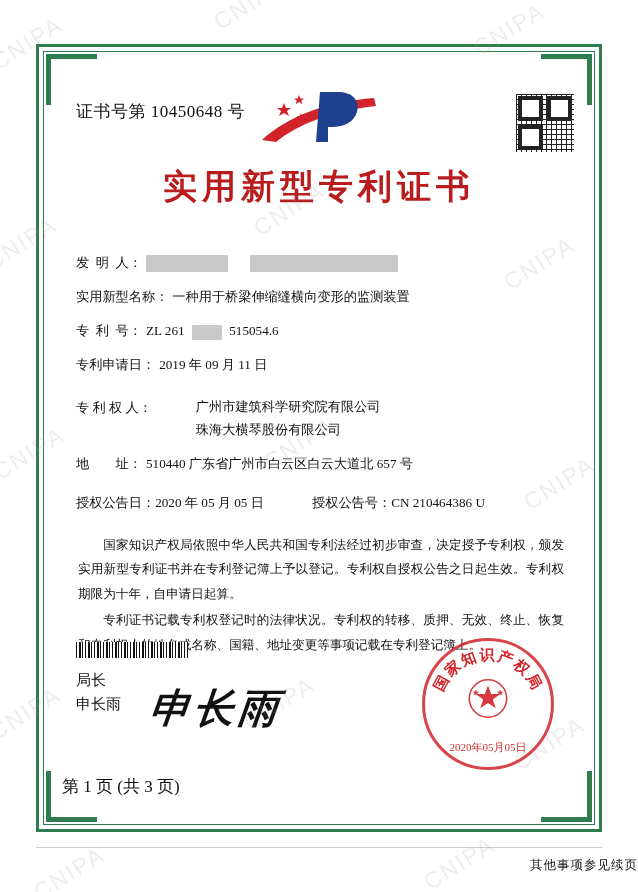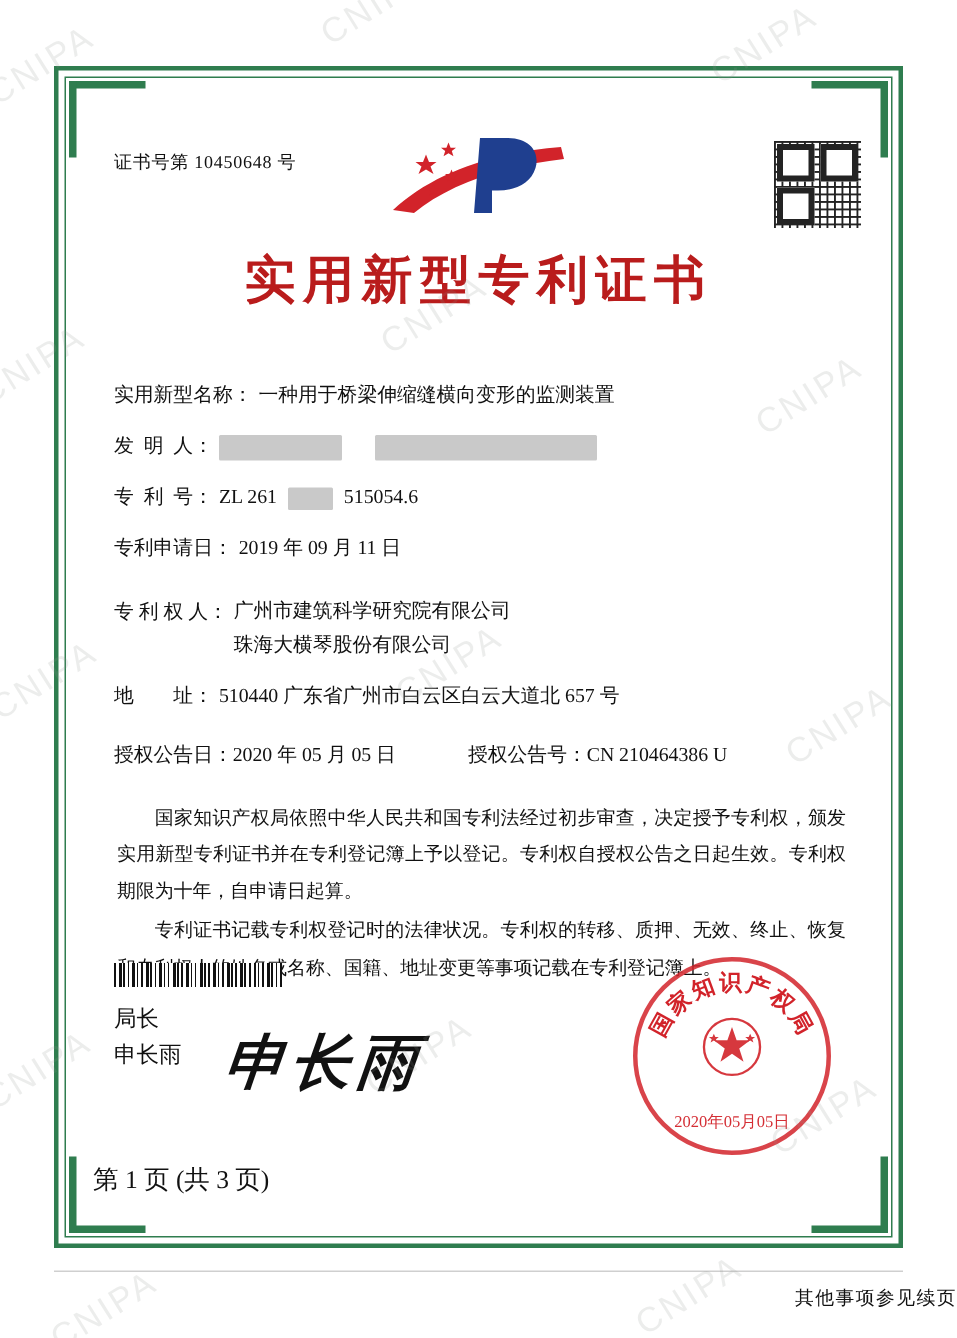--- a/index.html
+++ b/index.html
@@ -80,21 +80,21 @@
 
   
   .top-row {
     position: relative;
     height: 70px;
   }
   .cert-no {
     position: absolute;
     left: 14px;
     top: 28px;
-    font-size: 12px;
+    font-size: 17px;
     letter-spacing: 0.5px;
   }
   .qr {
     position: absolute;
     right: 2px;
     top: 22px;
     width: 58px;
     height: 58px;
     background-color: #ffffff;
     background-image:
@@ -361,46 +361,46 @@
       <div class="qr">
         <div class="qr-bl"></div>
       </div>
     </div>
 
     <div class="title">实用新型专利证书</div>
 
     <div class="fields">
 
       <div class="field-row">
-        <span class="f-label">实用新型名称：</span>
-        <span class="f-value">一种用于桥梁伸缩缝横向变形的监测装置</span>
-      </div>
-
-      <div class="field-row">
         <span class="f-label">发  明  人：</span>
         <span class="f-value">
           <span class="redact thick" style="width:82px;"></span><span style="display:inline-block;width:22px;"></span><span class="redact thick" style="width:148px;"></span>
         </span>
+      </div>
+
+      <div class="field-row">
+        <span class="f-label">实用新型名称：</span>
+        <span class="f-value">一种用于桥梁伸缩缝横向变形的监测装置</span>
       </div>
 
       <div class="field-row">
         <span class="f-label">专  利  号：</span>
         <span class="f-value">
           <span>ZL 261</span>
           <span class="redact" style="width:30px;margin:0 4px;"></span>
           <span>515054.6</span>
         </span>
       </div>
 
       <div class="field-row">
         <span class="f-label">专利申请日：</span>
         <span class="f-value">2019 年 09 月 11 日</span>
       </div>
 
-      <div class="field-row" style="margin-top:18px;">
+      <div class="field-row" style="margin-top:18px;gap:40px;">
         <span class="f-label">专 利 权 人：</span>
         <span class="f-value multi-value">
           <div>广州市建筑科学研究院有限公司</div>
           <div>珠海大横琴股份有限公司</div>
         </span>
       </div>
 
       <div class="field-row">
         <span class="f-label">地        址：</span>
         <span class="f-value">510440  广东省广州市白云区白云大道北 657 号</span>

